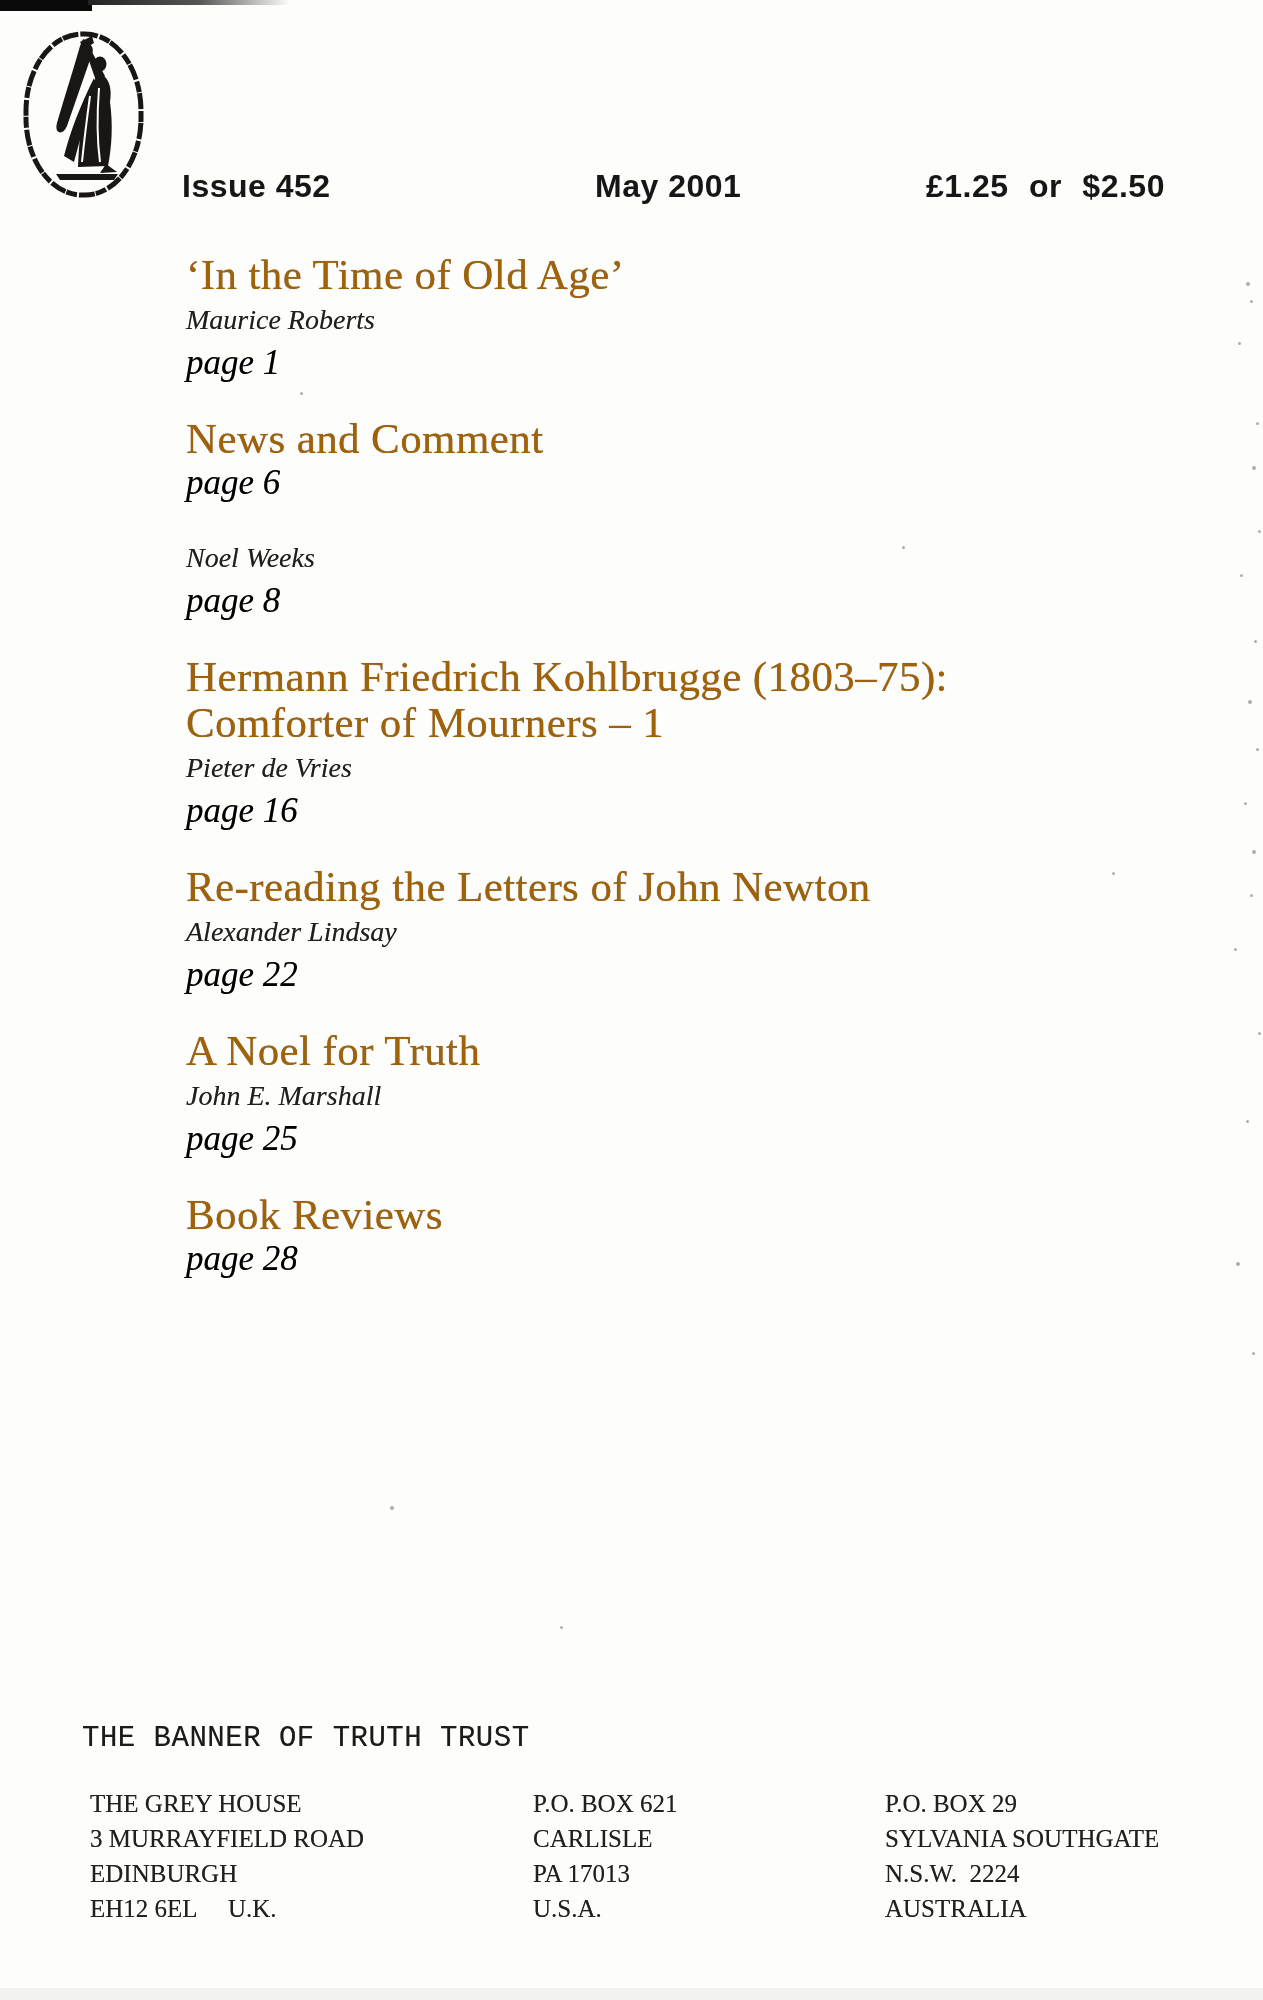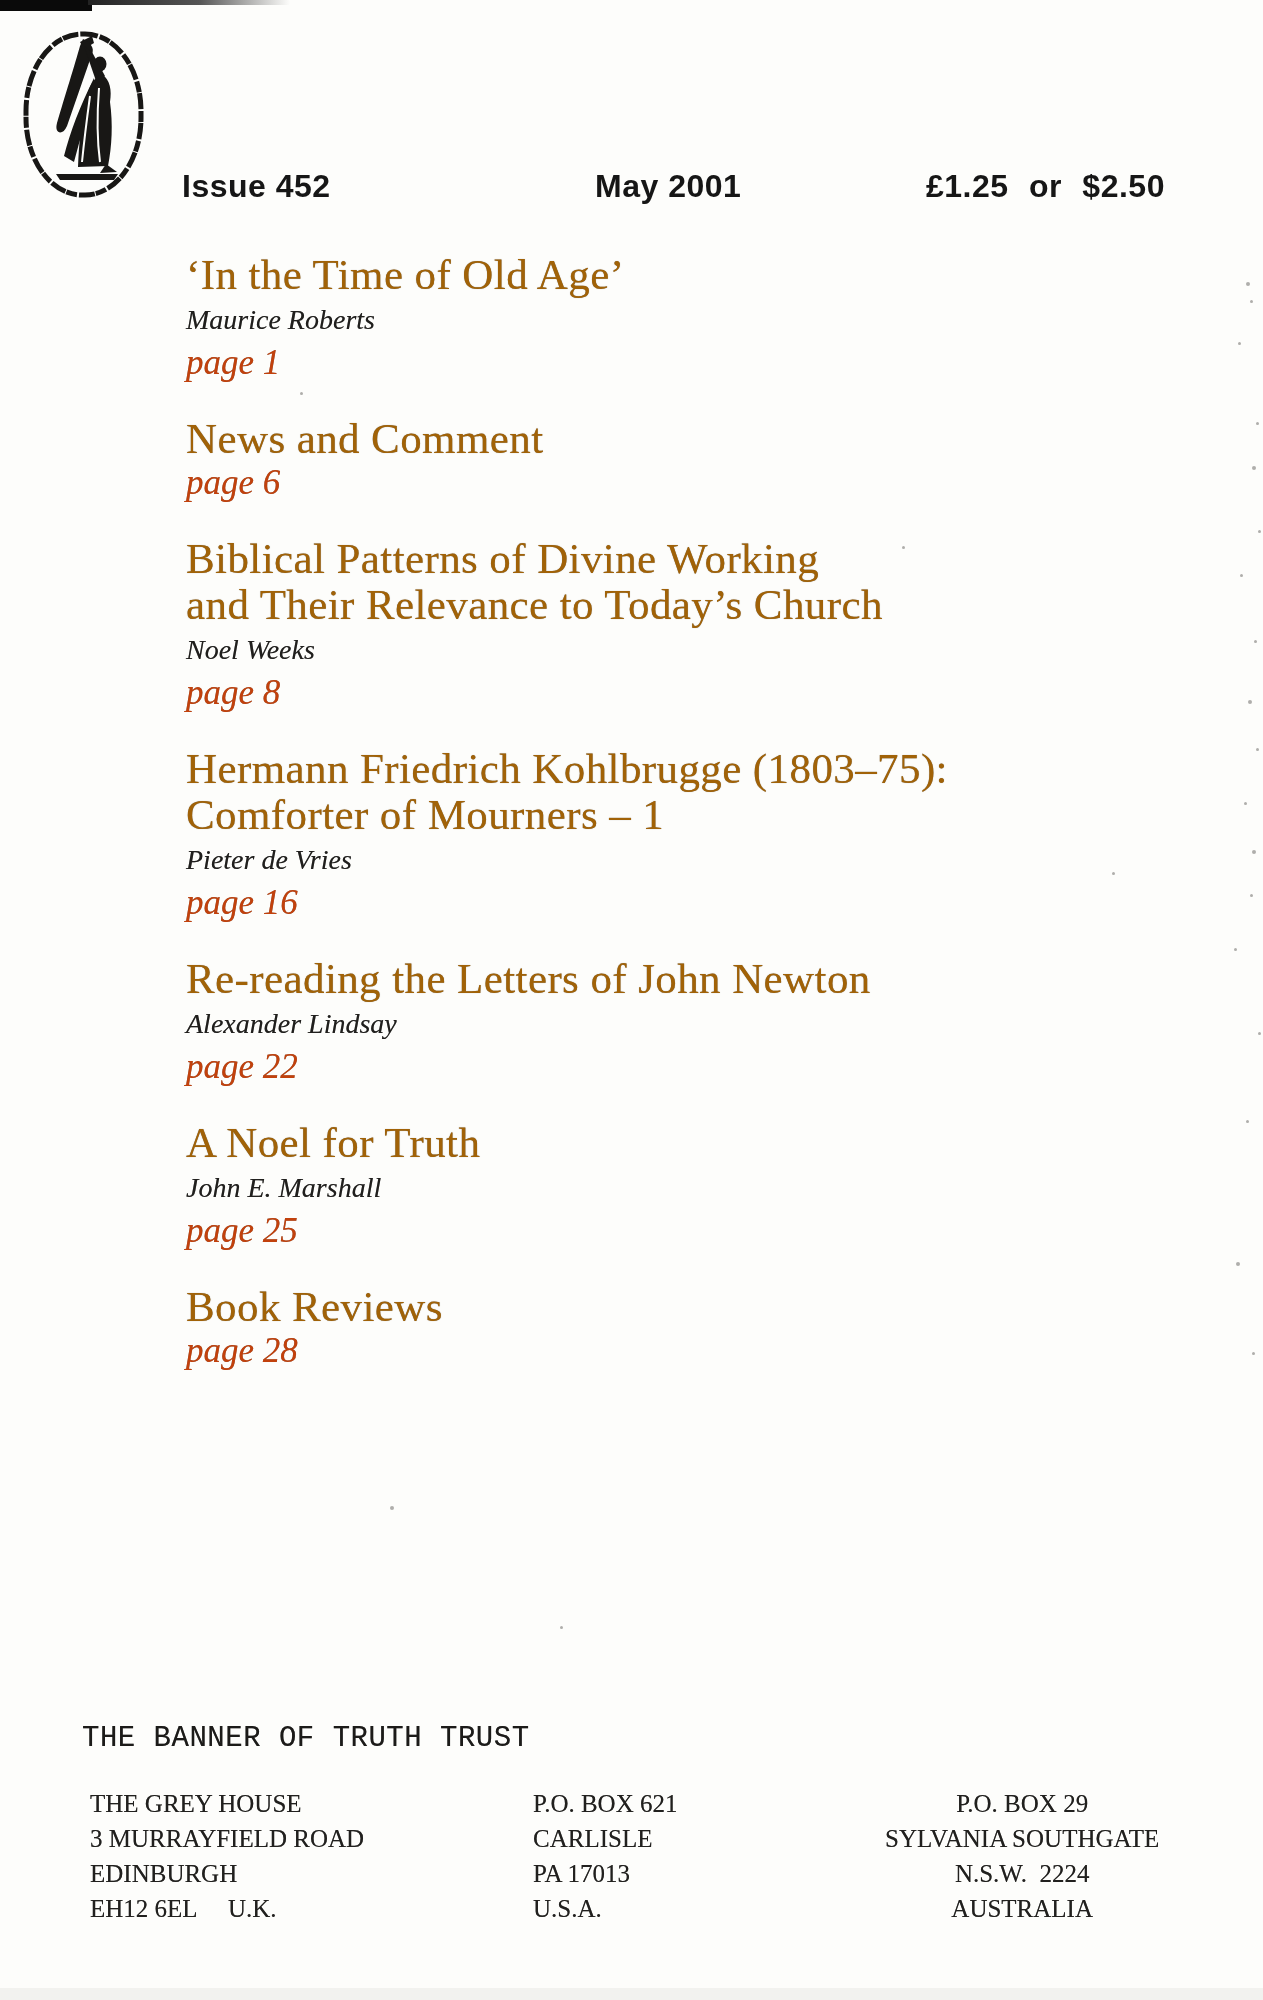--- a/index.html
+++ b/index.html
@@ -45,21 +45,21 @@
     white-space: pre-line;
     text-shadow: 0 0 0.7px rgba(20,20,20,.55);
   }
   .author {
     margin: 0; font-style: italic;
     font-size: 28px; line-height: 44px; color: #201f1d;
     text-shadow: 0 0 0.6px rgba(20,20,20,.5);
   }
   .pageno {
     margin: 0; font-style: italic;
-    font-size: 35px; line-height: 42px; color: #c2410c;
+    font-size: 35px; line-height: 42px; color: #000000;
     text-shadow: 0 0 0.6px rgba(20,20,20,.5);
   }
 
   
   .publisher { position:absolute; left:82px; top:1722px; width:1140px; }
   .pub-name {
     margin: 0 0 22px 0; font-weight: normal;
     font-size: 29px; line-height: 34px;
     letter-spacing: 0.5px; color: #1c1b19;
     text-shadow: 0 0 0.6px rgba(20,20,20,.55);
@@ -67,21 +67,21 @@
   }
   .addresses { position: relative; height: 160px; }
   .addr {
     position: absolute; top: 0; margin: 8px;
     font-size: 25px; line-height: 35px;
     white-space: pre-wrap; color: #21201e;
     text-shadow: 0 0 0.6px rgba(20,20,20,.5);
   }
   .addr-uk  { left: 0; }
   .addr-usa { left: 443px; }
-  .addr-aus { left: 795px; text-align: center; }
+  .addr-aus { left: 795px; }
 
   
   .speck { position:absolute; border-radius:50%; background:#6f6e6a; opacity:.55; }
 </style>
 </head>
 <body>
 
 <div class="page">
 
   <div class="scan-bar"></div>
@@ -120,22 +120,20 @@
       <p class="author">Maurice Roberts</p>
       <p class="pageno">page 1</p>
     </article>
 
     <article class="entry">
       <h2 class="title">News and Comment</h2>
       <p class="pageno">page 6</p>
     </article>
 
     <article class="entry">
-      <h2 class="title">Biblical Patterns of Divine Working
-and Their Relevance to Today’s Church</h2>
       <p class="author">Noel Weeks</p>
       <p class="pageno">page 8</p>
     </article>
 
     <article class="entry">
       <h2 class="title">Hermann Friedrich Kohlbrugge (1803–75):
 Comforter of Mourners – 1</h2>
       <p class="author">Pieter de Vries</p>
       <p class="pageno">page 16</p>
     </article>

